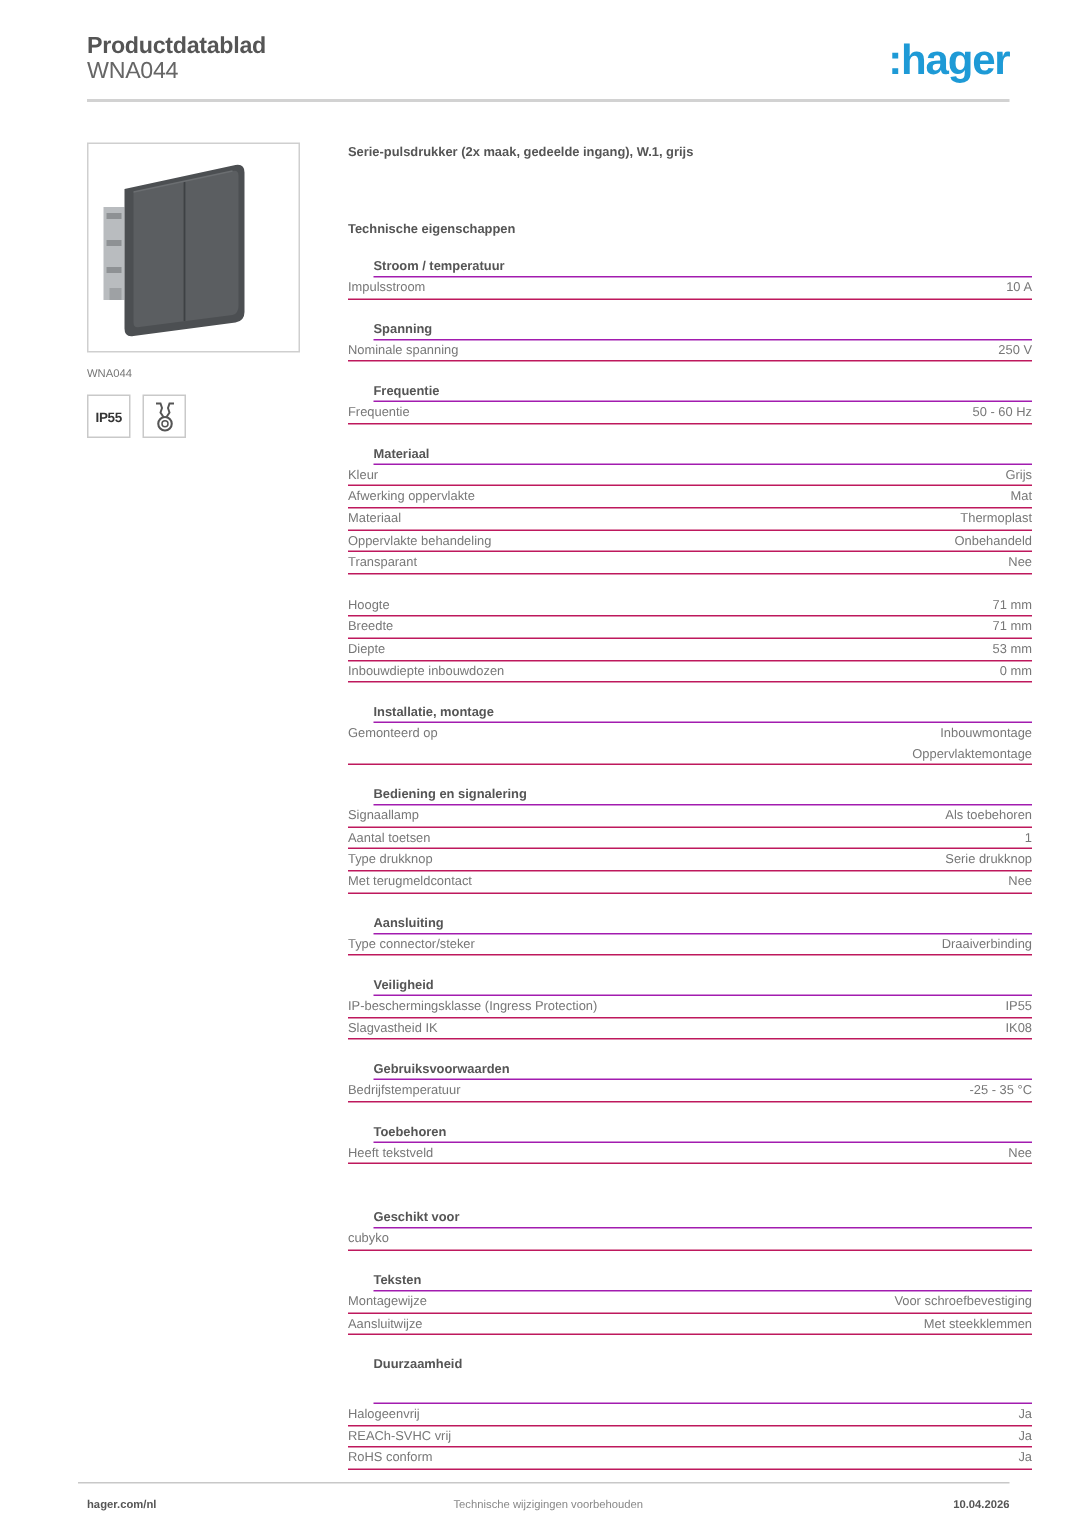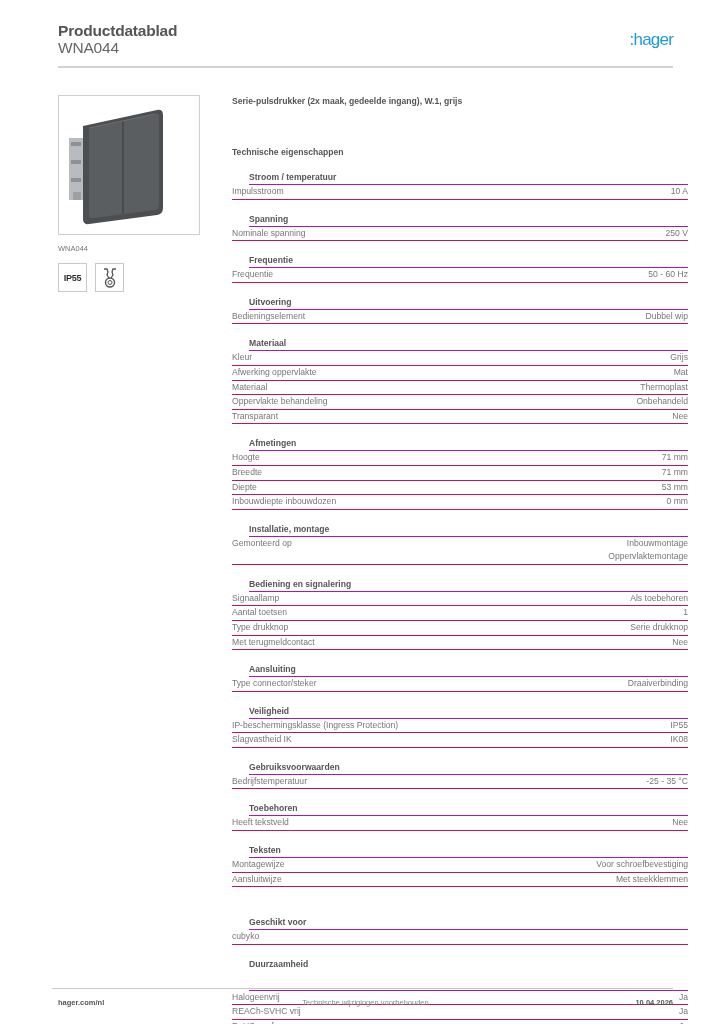--- a/index.html
+++ b/index.html
@@ -2,21 +2,21 @@
 <html><head>
   <meta charset="utf-8">
   <style>
     * { margin: 0; padding: 0; box-sizing: border-box; }
     html, body { width: 724px; height: 1024px; background: #ffffff; overflow: hidden; }
     body { position: relative; font-family: "Liberation Sans", sans-serif; color: #555; }
 
     .header { position: absolute; left: 58px; top: 22px; width: 615px; }
     .doc-title { font-size: 15.5px; font-weight: bold; color: #555; line-height: 17px; letter-spacing: -0.2px; }
     .doc-sub { font-size: 15.5px; color: #666; line-height: 18px; letter-spacing: -0.2px; }
-    .logo { position: absolute; right: 0; top: 6px; font-size: 17px; font-weight: normal; color: #1e9ad6; letter-spacing: -0.8px; line-height: 24px; }
+    .logo { position: absolute; right: 0; top: 6px; font-size: 28px; font-weight: bold; color: #1e9ad6; letter-spacing: -0.8px; line-height: 24px; }
     .header-rule { position: absolute; left: 58px; top: 66px; width: 615px; height: 2px; background: #d2d2d2; }
 
     .left { position: absolute; left: 58px; top: 95px; width: 142px; }
     .product-img { width: 142px; height: 140px; border: 1px solid #cfcfcf; position: relative; background: #fff; overflow: hidden; }
     .img-caption { font-size: 7.5px; color: #777; margin-top: 9px; }
     .badges { display: flex; gap: 8px; margin-top: 10px; }
     .badge { width: 29px; height: 29px; border: 1px solid #c9c9c9; display: flex; align-items: center; justify-content: center; }
     .badge-ip { font-size: 9px; font-weight: bold; color: #333; letter-spacing: -0.2px; }
 
     .right { position: absolute; left: 232px; top: 95px; width: 456px; }
@@ -96,27 +96,20 @@
   </div>
 
   <div class="section">
     <div class="sec-head">Frequentie</div>
     <div class="row">
         <span>Frequentie</span>
         <span class="val">50 - 60 Hz</span>
       </div>
   </div>
 
-  <div class="section">
-    <div class="sec-head">Uitvoering</div>
-    <div class="row">
-        <span>Bedieningselement</span>
-        <span class="val">Dubbel wip</span>
-      </div>
-  </div>
 
   <div class="section">
     <div class="sec-head">Materiaal</div>
     <div class="row">
         <span>Kleur</span>
         <span class="val">Grijs</span>
       </div>
     <div class="row">
         <span>Afwerking oppervlakte</span>
         <span class="val">Mat</span>
@@ -129,21 +122,20 @@
         <span>Oppervlakte behandeling</span>
         <span class="val">Onbehandeld</span>
       </div>
     <div class="row">
         <span>Transparant</span>
         <span class="val">Nee</span>
       </div>
   </div>
 
   <div class="section">
-    <div class="sec-head">Afmetingen</div>
     <div class="row">
         <span>Hoogte</span>
         <span class="val">71 mm</span>
       </div>
     <div class="row">
         <span>Breedte</span>
         <span class="val">71 mm</span>
       </div>
     <div class="row">
         <span>Diepte</span>
@@ -215,37 +207,37 @@
   </div>
 
   <div class="section">
     <div class="sec-head">Toebehoren</div>
     <div class="row">
         <span>Heeft tekstveld</span>
         <span class="val">Nee</span>
       </div>
   </div>
 
+  <div class="section" style="margin-top:30px">
+    <div class="sec-head">Geschikt voor</div>
+    <div class="row">
+        <span>cubyko</span>
+        <span class="val"></span>
+      </div>
+  </div>
+
   <div class="section">
     <div class="sec-head">Teksten</div>
     <div class="row">
         <span>Montagewijze</span>
         <span class="val">Voor schroefbevestiging</span>
       </div>
     <div class="row">
         <span>Aansluitwijze</span>
         <span class="val">Met steekklemmen</span>
-      </div>
-  </div>
-
-  <div class="section" style="margin-top:30px">
-    <div class="sec-head">Geschikt voor</div>
-    <div class="row">
-        <span>cubyko</span>
-        <span class="val"></span>
       </div>
   </div>
 
   <div class="section">
     <div class="sec-head" style="padding-bottom:20px">Duurzaamheid</div>
     <div class="row">
         <span>Halogeenvrij</span>
         <span class="val">Ja</span>
       </div>
     <div class="row">

